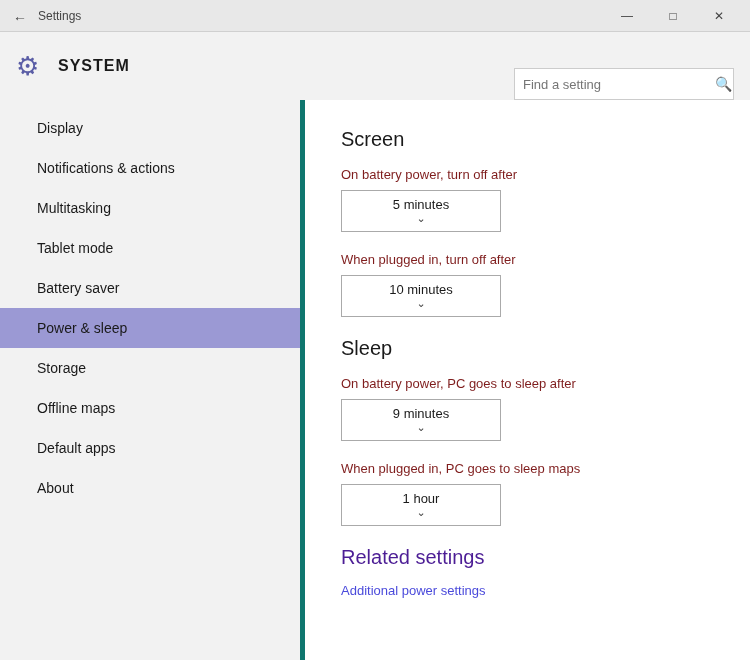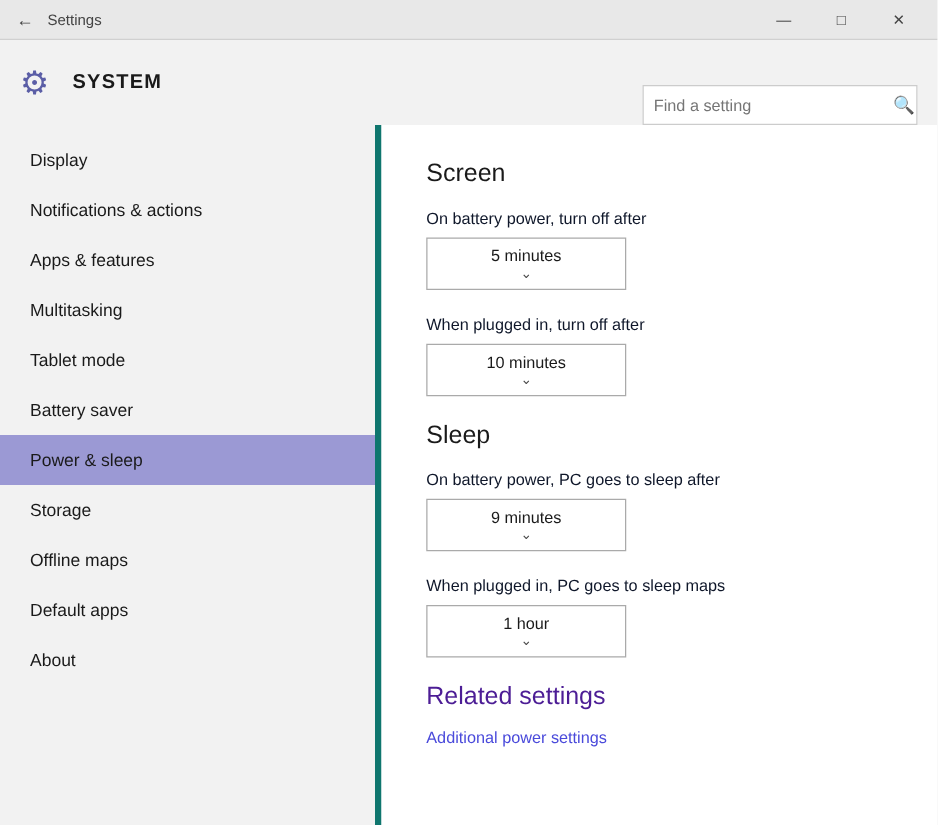--- a/index.html
+++ b/index.html
@@ -112,21 +112,21 @@
 
     
     .sidebar {
       width: 300px;
       background: #f2f2f2;
       flex-shrink: 0;
       overflow-y: auto;
       padding-top: 8px;
     }
     .sidebar-item {
-      padding: 12px 24px;
+      padding: 12px 37px;
       font-size: 14px;
       color: #1a1a1a;
       cursor: pointer;
     }
     .sidebar-item.active {
       background: #9b99d4;
       color: #1a1a1a;
     }
 
     
@@ -138,21 +138,21 @@
       border-left: 5px solid #0f766e;
     }
     .section-title {
       font-size: 20px;
       font-weight: 300;
       color: #1a1a1a;
       margin-bottom: 16px;
     }
     .setting-label {
       font-size: 13px;
-      color: #0f172a;
+      color: #7f1d1d;
       margin-bottom: 8px;
     }
     .dropdown {
       display: flex;
       align-items: center;
       justify-content: space-between;
       border: 1px solid #aaa;
       padding: 6px 12px;
       width: 160px;
       font-size: 13px;
@@ -211,21 +211,20 @@
     <div class="top-header" style="padding:0 16px;align-items:center;">
       <span class="header-icon" style="font-size:26px;display:flex;align-items:center;">
         ⚙
       </span>
       <span class="header-title">SYSTEM</span>
     </div>
 
     <div class="sidebar">
       <div class="sidebar-item">Display</div>
       <div class="sidebar-item">Notifications &amp; actions</div>
-      <div class="sidebar-item">Apps &amp; features</div>
       <div class="sidebar-item">Multitasking</div>
       <div class="sidebar-item">Tablet mode</div>
       <div class="sidebar-item">Battery saver</div>
       <div class="sidebar-item active">Power &amp; sleep</div>
       <div class="sidebar-item">Storage</div>
       <div class="sidebar-item">Offline maps</div>
       <div class="sidebar-item">Default apps</div>
       <div class="sidebar-item">About</div>
     </div>
   </div>

